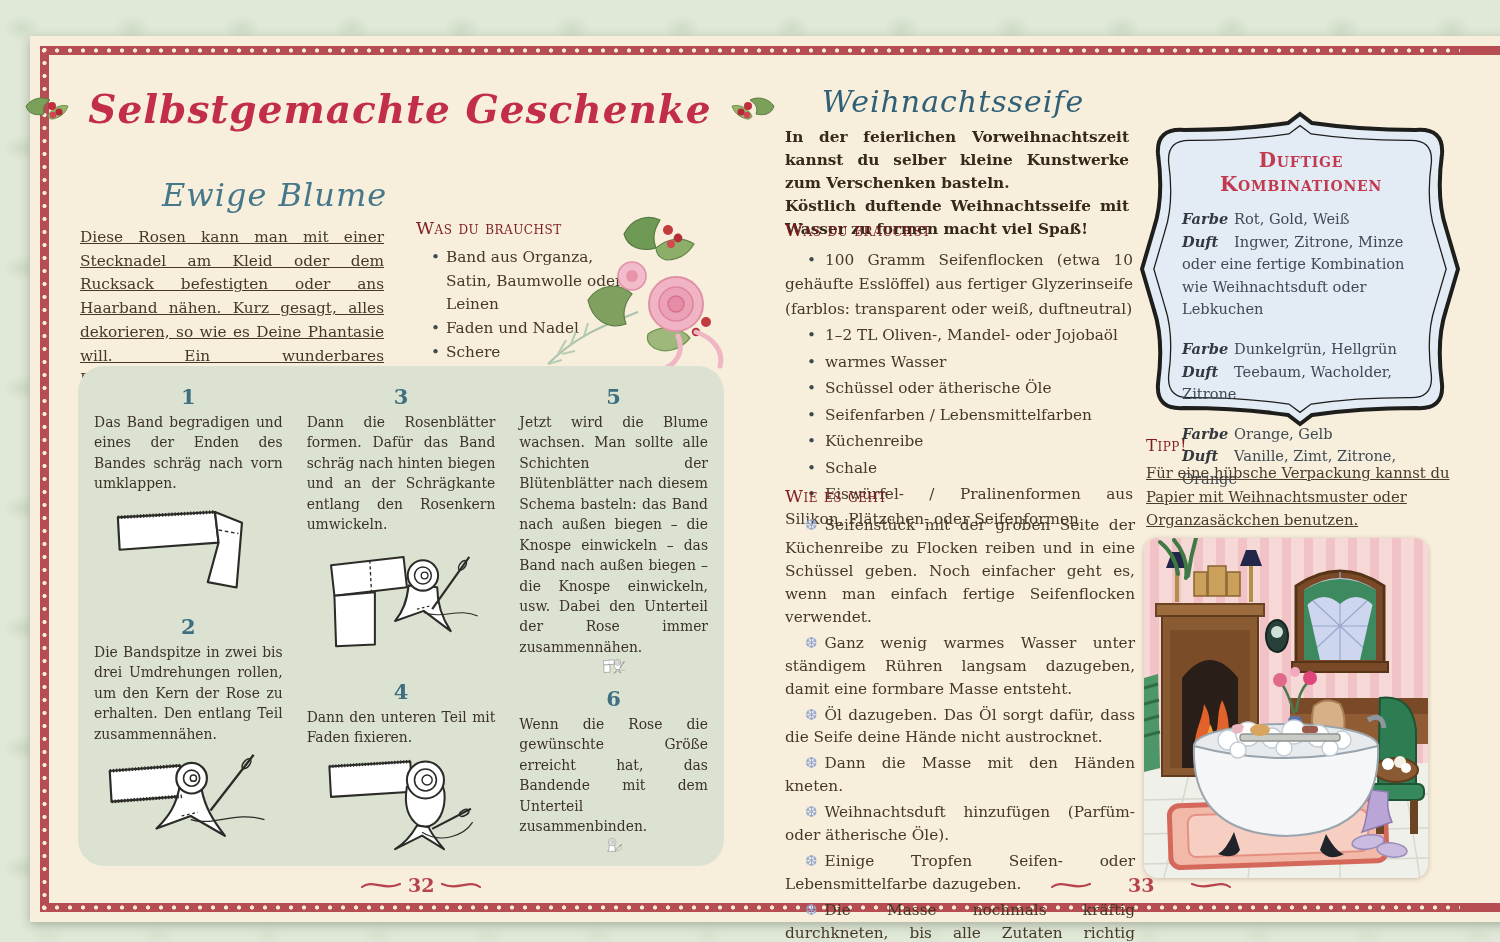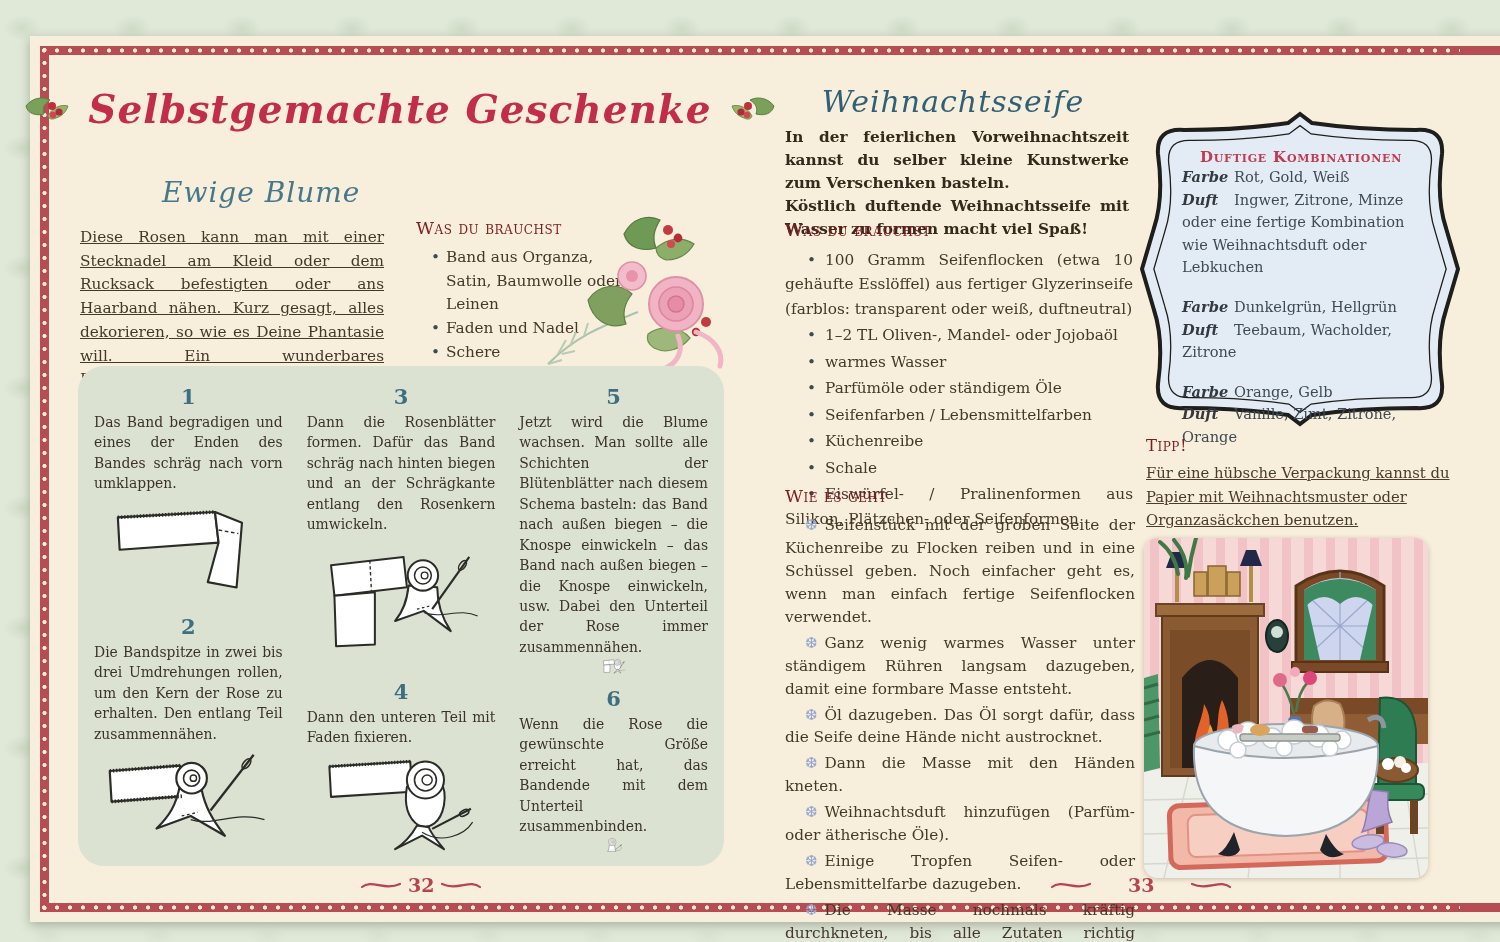--- a/index.html
+++ b/index.html
@@ -21,21 +21,21 @@
   .band{position:absolute;inset:10px;border:9px solid #b64d52;}
   .dots-h{position:absolute;left:10px;height:9px;background-image:radial-gradient(circle at 4px 4.5px,#f6ecda 1.7px,rgba(246,236,218,0) 2.5px);background-size:13px 9px;background-repeat:repeat-x;width:1420px;}
   .dots-v{position:absolute;top:10px;width:9px;background-image:radial-gradient(circle at 4.5px 4px,#f6ecda 1.7px,rgba(246,236,218,0) 2.5px);background-size:9px 13px;background-repeat:repeat-y;height:866px;}
   .dt{top:10px}.db{bottom:10px}.dl{left:10px}.dr{right:10px}
 
   
   .title-row{position:absolute;left:70px;top:50px;width:600px;display:flex;align-items:center;justify-content:center;gap:14px;}
   .main-title{font-style:italic;font-weight:bold;font-size:39px;color:#c22d47;white-space:nowrap;letter-spacing:1px;}
   .holly{width:52px;height:38px;flex:0 0 auto;}
   .holly.flip{transform:scaleX(-1);}
-  .ewige{position:absolute;left:132px;top:140px;font-style:italic;font-size:28px;color:#46788c;letter-spacing:1px;}
+  .ewige{position:absolute;left:132px;top:140px;font-style:italic;font-size:32px;color:#46788c;letter-spacing:1px;}
   .intro-left{position:absolute;left:40px;top:180px;width:324px;font-size:15.3px;line-height:1.55;color:#453829;text-align:justify;}
   .intro-left p{margin:10px;text-decoration:underline;}
   .sc-head{font-variant:small-caps;font-weight:400;font-size:17.5px;color:#7f1d1d;letter-spacing:.5px;}
   .need-left{position:absolute;left:386px;top:182px;width:215px;}
   .need-left ul{margin:8px 0 0 0;padding:0 0 0 30px;list-style:none;}
   .need-left li{font-size:15.3px;line-height:1.55;color:#453829;position:relative;}
   .need-left li::before{content:"•";position:absolute;left:-15px;color:#3d4a52;}
   .floral{position:absolute;left:498px;top:168px;width:212px;height:168px;}
 
   .greenbox{position:absolute;left:48px;top:330px;width:646px;height:500px;background:#dce2d1;border-radius:26px;
@@ -57,21 +57,21 @@
   .need-right{position:absolute;left:755px;top:184px;width:348px;}
   .need-right .mat{font-size:15.3px;line-height:1.6;color:#453829;margin:2px 0;text-indent:22px;text-align:justify;}
   .need-right .mat .bl{color:#3d4a52;margin-right:9px;}
   .howto{position:absolute;left:755px;top:450px;width:350px;}
   .howto .hs{font-size:15.3px;line-height:1.5;color:#453829;margin:3px 0;text-indent:20px;text-align:justify;}
   .snow{color:#93a7d2;font-size:15px;margin-right:7px;font-family:"DejaVu Sans",sans-serif;}
 
   .plaque{position:absolute;left:1110px;top:72px;width:320px;height:322px;}
   .plaque svg{position:absolute;inset:0;}
   .plaque-content{position:absolute;left:42px;top:40px;width:238px;}
-  .plaque-head{text-align:center;font-variant:small-caps;font-weight:bold;font-size:15px;color:#c23a50;letter-spacing:.8px;margin-bottom:0;}
+  .plaque-head{text-align:center;font-variant:small-caps;font-weight:bold;font-size:20px;color:#c23a50;letter-spacing:.8px;margin-bottom:12px;}
   .combo-row{font-size:14.6px;line-height:1.55;color:#3e4a55;margin:0;}
   .combo-gap{height:17px;}
   .combo-label{display:inline-block;width:52px;font-style:italic;font-weight:bold;color:#33393f;}
 
   .tipp{position:absolute;left:1116px;top:400px;width:306px;}
   .tipp .sc-head{font-size:16.5px;}
   .tipp p{margin:6px 0 0;font-size:14.8px;line-height:1.6;color:#4a3b2d;text-decoration:underline;}
 
   .bath{position:absolute;left:1114px;top:502px;width:284px;height:340px;border-radius:14px;overflow:hidden;box-shadow:0 1px 5px rgba(90,70,50,.3);}
 </style>
@@ -257,21 +257,21 @@
     <p>In der feierlichen Vorweihnachtszeit kannst du selber kleine Kunstwerke zum Verschenken basteln.</p>
     <p>Köstlich duftende Weihnachtsseife mit Wasser zu formen macht viel Spaß!</p>
   </div>
 
   <div class="need-right">
     <div class="sc-head">Was du brauchst</div>
     <div style="height:6px"></div>
     <p class="mat"><span class="bl">•</span><span>100 Gramm Seifenflocken (etwa 10 gehäufte Esslöffel) aus fertiger Glyzerinseife (farblos: transparent oder weiß, duftneutral)</span></p>
     <p class="mat"><span class="bl">•</span><span>1–2 TL Oliven-, Mandel- oder Jojobaöl</span></p>
     <p class="mat"><span class="bl">•</span><span>warmes Wasser</span></p>
-    <p class="mat"><span class="bl">•</span><span>Parfümöle oder ständigem Öle</span></p>
+    <p class="mat"><span class="bl">•</span><span>Schüssel oder ätherische Öle</span></p>
     <p class="mat"><span class="bl">•</span><span>Seifenfarben / Lebensmittelfarben</span></p>
     <p class="mat"><span class="bl">•</span><span>Küchenreibe</span></p>
     <p class="mat"><span class="bl">•</span><span>Schale</span></p>
     <p class="mat"><span class="bl">•</span><span>Eiswürfel- / Pralinenformen aus Silikon, Plätzchen- oder Seifenformen</span></p>
   </div>
 
   <div class="howto">
     <div class="sc-head">Wie es geht</div>
     <div style="height:5px"></div>
     <p class="hs"><span class="snow">❆</span><span>Seifenstück mit der groben Seite der Küchenreibe zu Flocken reiben und in eine Schüssel geben. Noch einfacher geht es, wenn man einfach fertige Seifenflocken verwendet.</span></p>

